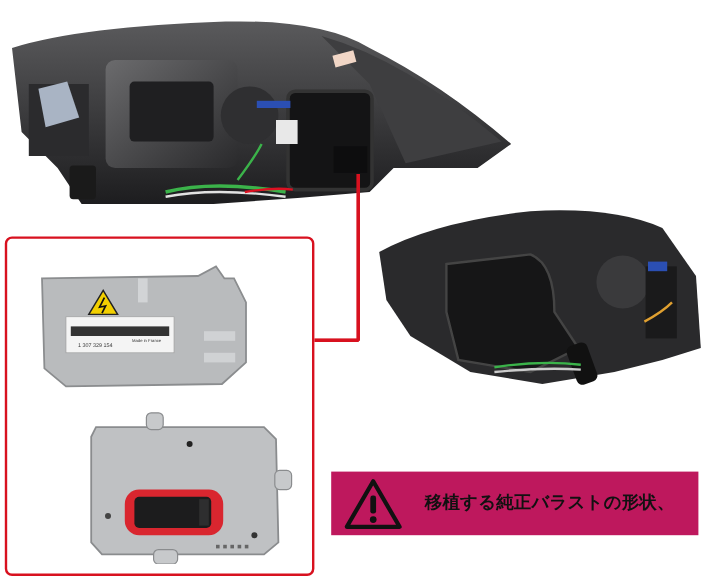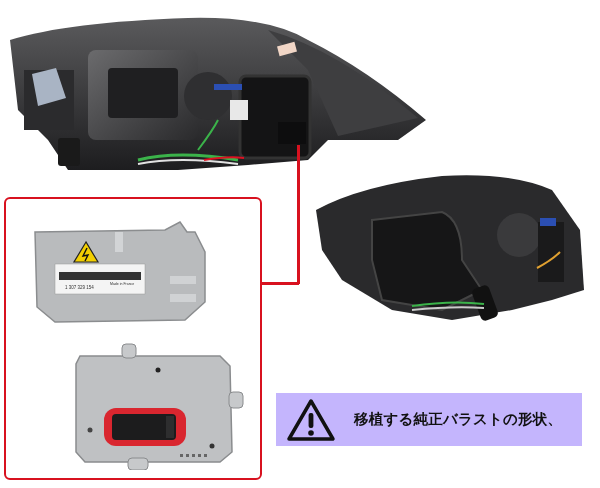--- a/index.html
+++ b/index.html
@@ -8,21 +8,21 @@
   
   .hl-top{left:8px;top:10px;width:420px;height:170px;}
   .hl-right{left:312px;top:160px;width:288px;height:175px;}
   
   .frame{left:4px;top:197px;width:258px;height:283px;border:2.5px solid #d8111f;border-radius:6px;box-sizing:border-box;}
   .conn-v{left:297px;top:145px;width:2.5px;height:139px;background:#d8111f;}
   .conn-h{left:262px;top:282px;width:37px;height:2.5px;background:#d8111f;}
   .ballast1{left:15px;top:212px;width:255px;height:125px;}
   .ballast2{left:70px;top:342px;width:175px;height:128px;}
   
-  .warn{left:276px;top:393px;width:306px;height:53px;background:#c4b5fd;box-sizing:border-box;display:flex;align-items:center;}
+  .warn{left:276px;top:393px;width:306px;height:53px;background:#be185d;box-sizing:border-box;display:flex;align-items:center;}
   .warn-icon{width:50px;height:46px;margin-left:10px;flex:0 0 auto;}
   .warn-text{margin-left:18px;font-size:14.5px;line-height:19px;color:#111;font-weight:bold;letter-spacing:0.2px;}
   .warn-text div{white-space:nowrap;}
 </style>
 </head>
 <body>
 
 <svg class="abs hl-top" viewBox="0 0 420 170">
   <defs>
     <linearGradient id="g1" x1="0" y1="0" x2="0" y2="1">

